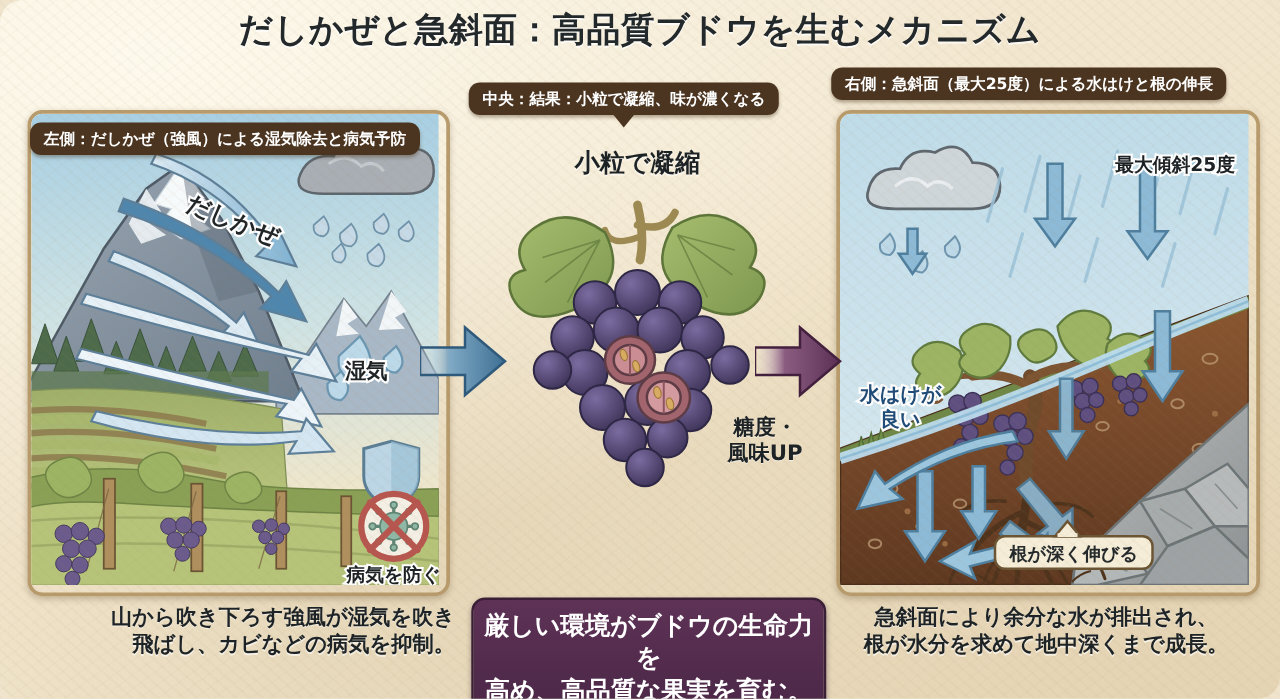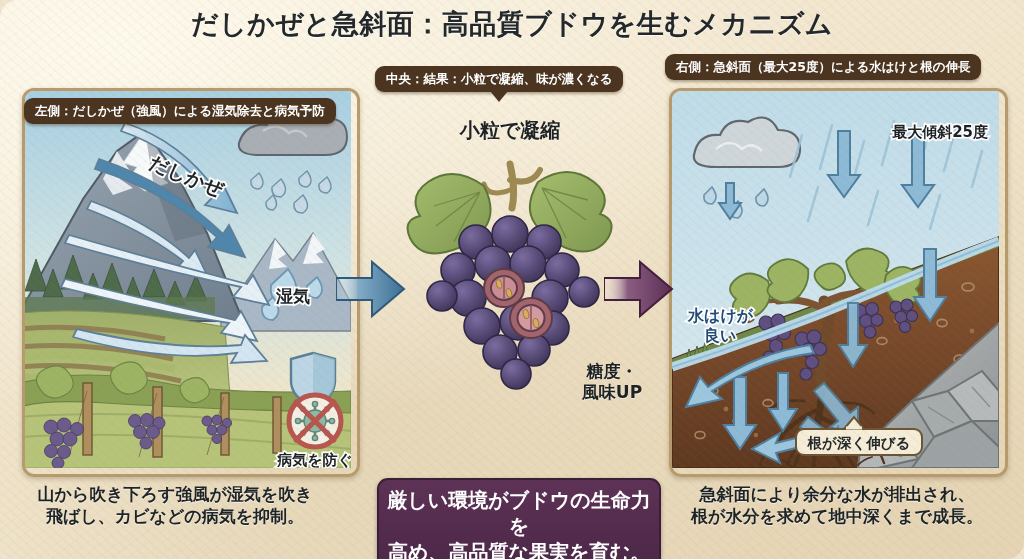--- a/index.html
+++ b/index.html
@@ -55,21 +55,21 @@
     border-left:9px solid transparent;border-right:9px solid transparent;
     border-top:11px solid #4b3521;
   }
 
   
   .caption{
     position:absolute;text-align:center;font-size:17px;font-weight:bold;
     color:#1e2326;line-height:1.28;text-shadow:0 1px 0 rgba(255,255,255,.6);
     z-index:6;
   }
-  #cap-left{left:0;top:484px;width:350px;}
+  #cap-left{left:14px;top:484px;width:350px;text-align:right;}
   #cap-right{left:662px;top:484px;width:350px;}
   #cap-center{
     position:absolute;left:377px;top:478px;width:268px;
     background:linear-gradient(180deg,#5d3256 0%,#4b2746 100%);
     color:#fff;border-radius:11px;border:2px solid #3a1f36;
     font-size:20px;font-weight:bold;line-height:1.3;text-align:center;
     padding:7px 6px 8px;box-shadow:0 2px 4px rgba(60,30,55,.4);z-index:6;
   }
 
   
@@ -79,21 +79,21 @@
 
   
   svg{display:block;}
   .lbl{font-family:"DejaVu Sans","Liberation Sans",sans-serif;font-weight:bold;}
 
   
   .cl{position:absolute;font-weight:bold;color:#1d2225;text-align:center;
       line-height:1.25;z-index:6;text-shadow:0 1px 0 rgba(255,255,255,.55);}
   #cl-top{left:400px;top:118px;width:220px;font-size:20px;}
   #cl-left{left:382px;top:344px;width:84px;font-size:17px;}
-  #cl-right{left:564px;top:361px;width:96px;font-size:17px;}
+  #cl-right{left:564px;top:332px;width:96px;font-size:17px;}
   #cl-bottom{left:400px;top:418px;width:220px;font-size:18px;}
 </style>
 </head>
 <body>
 
 <div id="stage">
 
   <div class="title">だしかぜと急斜面：高品質ブドウを生むメカニズム</div>
 
   <div class="panel" id="panel-left">

